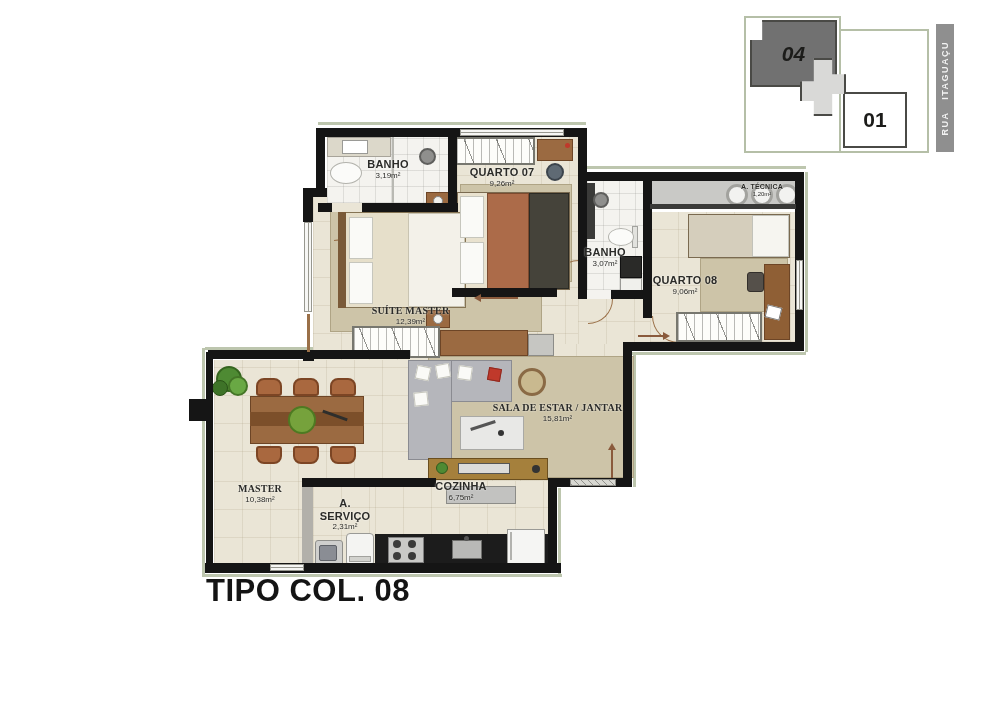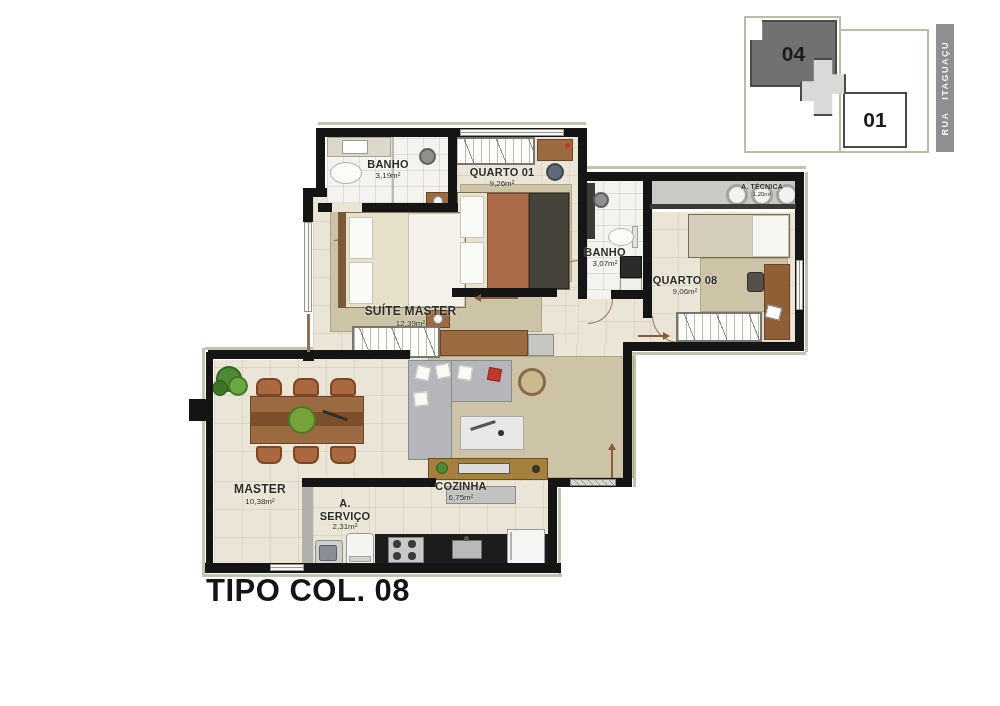--- a/index.html
+++ b/index.html
@@ -39,30 +39,30 @@
   .fur{position:absolute;box-sizing:border-box;z-index:10;}
   .pil{position:absolute;background:#fafaf7;border:1px solid #c6c6bd;box-sizing:border-box;z-index:13;}
   .arc{position:absolute;border:0 solid #9a7048;z-index:8;}
   .arrow{position:absolute;background:#8a5a3c;z-index:26;}
   .ah{position:absolute;width:0;height:0;border:4px solid transparent;z-index:26;}
   
   .label{position:absolute;text-align:center;color:#2b2b28;line-height:1.15;z-index:30;
          text-shadow:0 0 2px rgba(255,255,255,.85);}
   .rn{font-size:11px;font-weight:bold;letter-spacing:.2px;}
   .ra{font-size:8px;}
-  .big .rn{font-size:12px;}
+  .big .rn{font-size:10px;font-family:Liberation Serif, serif;}
   .tiny .rn{font-size:7px;}
   .tiny .ra{font-size:6px;}
   .title{position:absolute;left:206px;top:573px;font-size:31px;font-weight:bold;color:#141414;z-index:40;letter-spacing:.5px;}
   
   .keyplan{position:absolute;left:744px;top:16px;width:194px;height:140px;z-index:40;}
   .kp-bg{position:absolute;background:#fff;border:2px solid #b5bfa7;box-sizing:border-box;}
   .unit{position:absolute;background:#fff;border:2px solid #4a4a46;box-sizing:border-box;
         display:flex;align-items:center;justify-content:center;font-weight:bold;font-size:21px;color:#1c1c1a;}
-  .unit.dark{background:#717171;}
+  .unit.dark{background:#717171;font-style:italic;}
   .core{position:absolute;background:#d9d9d7;border:2px solid #4a4a46;box-sizing:border-box;z-index:5;
         clip-path:polygon(30% 0,70% 0,70% 28%,100% 28%,100% 62%,70% 62%,70% 100%,30% 100%,30% 74%,0 74%,0 40%,30% 40%);}
   .street{position:absolute;left:936px;top:24px;width:18px;height:128px;background:#8f8f8f;z-index:40;
           display:flex;align-items:center;justify-content:center;}
   .street span{writing-mode:vertical-rl;transform:rotate(180deg);color:#f2f2f2;font-size:9px;font-weight:bold;
           letter-spacing:1.5px;word-spacing:8px;white-space:nowrap;}
 </style>
 </head>
 <body>
 
@@ -234,38 +234,42 @@
   <div class="arrow" style="left:611px;top:446px;width:2px;height:32px"></div>
   <div class="ah" style="left:608px;top:439px;border-bottom:7px solid #8a5a3c"></div>
   <div class="arrow" style="left:638px;top:335px;width:26px;height:2px"></div>
   <div class="ah" style="left:663px;top:332px;border-left:7px solid #8a5a3c"></div>
 
   <div class="label" style="left:348px;top:158px;width:80px">
     <div class="rn">BANHO</div>
     <div class="ra">3,19m²</div>
   </div>
   <div class="label" style="left:452px;top:166px;width:100px">
-    <div class="rn">QUARTO 01</div>
+    <div class="rn">QUARTO 07</div>
     <div class="ra">9,26m²</div>
   </div>
   <div class="label" style="left:575px;top:246px;width:60px">
     <div class="rn">BANHO</div>
     <div class="ra">3,07m²</div>
   </div>
   <div class="label tiny" style="left:720px;top:183px;width:84px">
     <div class="rn">A. TÉCNICA</div>
     <div class="ra">1,20m²</div>
   </div>
   <div class="label" style="left:635px;top:274px;width:100px">
     <div class="rn">QUARTO 08</div>
     <div class="ra">9,06m²</div>
   </div>
   <div class="label big" style="left:348px;top:305px;width:125px">
     <div class="rn">SUÍTE MASTER</div>
     <div class="ra">12,39m²</div>
+  </div>
+  <div class="label big" style="left:470px;top:402px;width:175px">
+    <div class="rn">SALA DE ESTAR / JANTAR</div>
+    <div class="ra">15,81m²</div>
   </div>
   <div class="label big" style="left:210px;top:483px;width:100px">
     <div class="rn">MASTER</div>
     <div class="ra">10,38m²</div>
   </div>
   <div class="label" style="left:316px;top:497px;width:58px">
     <div class="rn">A. SERVIÇO</div>
     <div class="ra">2,31m²</div>
   </div>
   <div class="label" style="left:421px;top:480px;width:80px">

